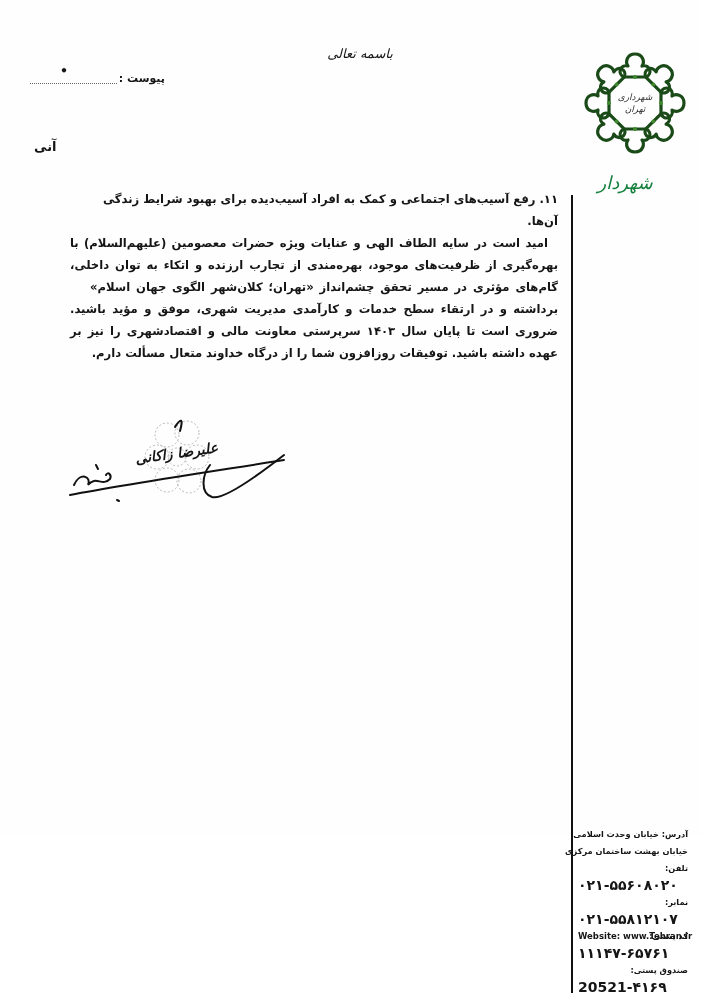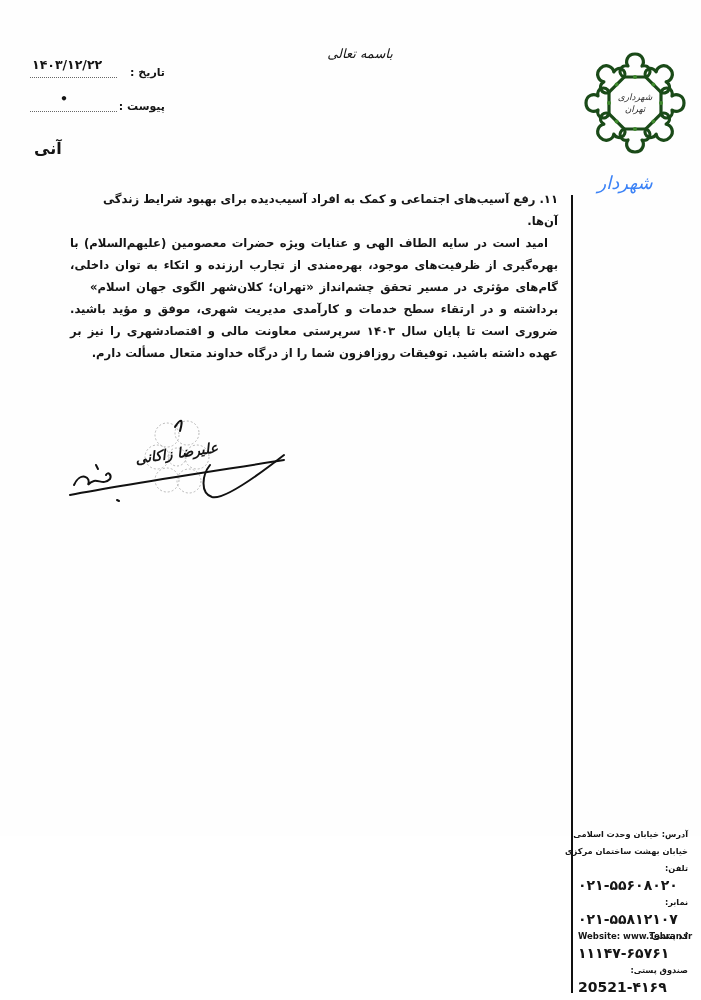--- a/index.html
+++ b/index.html
@@ -20,27 +20,27 @@
   .meta-label {
     position: absolute; right: 0; bottom: 4px; font-size: 11px; font-weight: bold;
   }
   .meta-dots {
     position: absolute; right: 48px; left: 0; bottom: 5px; border-bottom: 1px dotted #666;
   }
   .meta-value {
     position: absolute; left: 2px; bottom: 11px; font-size: 12.5px; font-weight: bold;
     direction: ltr; letter-spacing: 0.5px;
   }
-  .meta-extra { position: absolute; left: 4px; top: 139px; font-size: 16px; font-weight: bold; }
+  .meta-extra { position: absolute; left: 4px; top: 139px; font-size: 13px; font-weight: bold; }
 
   
   .logo { position: absolute; left: 580px; top: 48px; width: 110px; height: 110px; }
   .logo-caption {
     position: absolute; left: 590px; top: 172px; width: 70px; text-align: center;
-    font-family: "DejaVu Serif", serif; font-style: italic; font-size: 18px; color: #3b82f6; direction: rtl;
+    font-family: "DejaVu Serif", serif; font-style: italic; font-size: 18px; color: #15803d; direction: rtl;
   }
 
   
   .v-rule { position: absolute; left: 571px; top: 195px; width: 2px; height: 798px; background: #111; }
 
   
   .body-text {
     position: absolute; left: 70px; top: 188px; width: 488px; direction: rtl; text-align: justify;
     font-size: 11.6px; line-height: 22px; font-weight: bold;
   }
@@ -68,25 +68,20 @@
   .contact-web { direction: ltr; text-align: left; font-size: 8.5px; }
 </style>
 </head>
 <body>
 
 <div class="page">
 
   <div class="basmala">باسمه تعالی</div>
 
   <div class="meta">
-    <div class="meta-row">
-      <span class="meta-label">تاریخ :</span>
-      <span class="meta-dots"></span>
-      <span class="meta-value">۱۴۰۳/۱۲/۲۲</span>
-    </div>
     <div class="meta-row" style="margin-top:6px;">
       <span class="meta-label">پیوست :</span>
       <span class="meta-dots"></span>
       <span class="meta-value" style="left:30px;">•</span>
     </div>
   </div>
   <div class="meta-extra" style="left:34px;">آنی</div>
 
   <svg class="logo" viewBox="0 0 110 110">
     <g fill="none" stroke="#1a4a18" stroke-width="3.2" stroke-linejoin="round">

